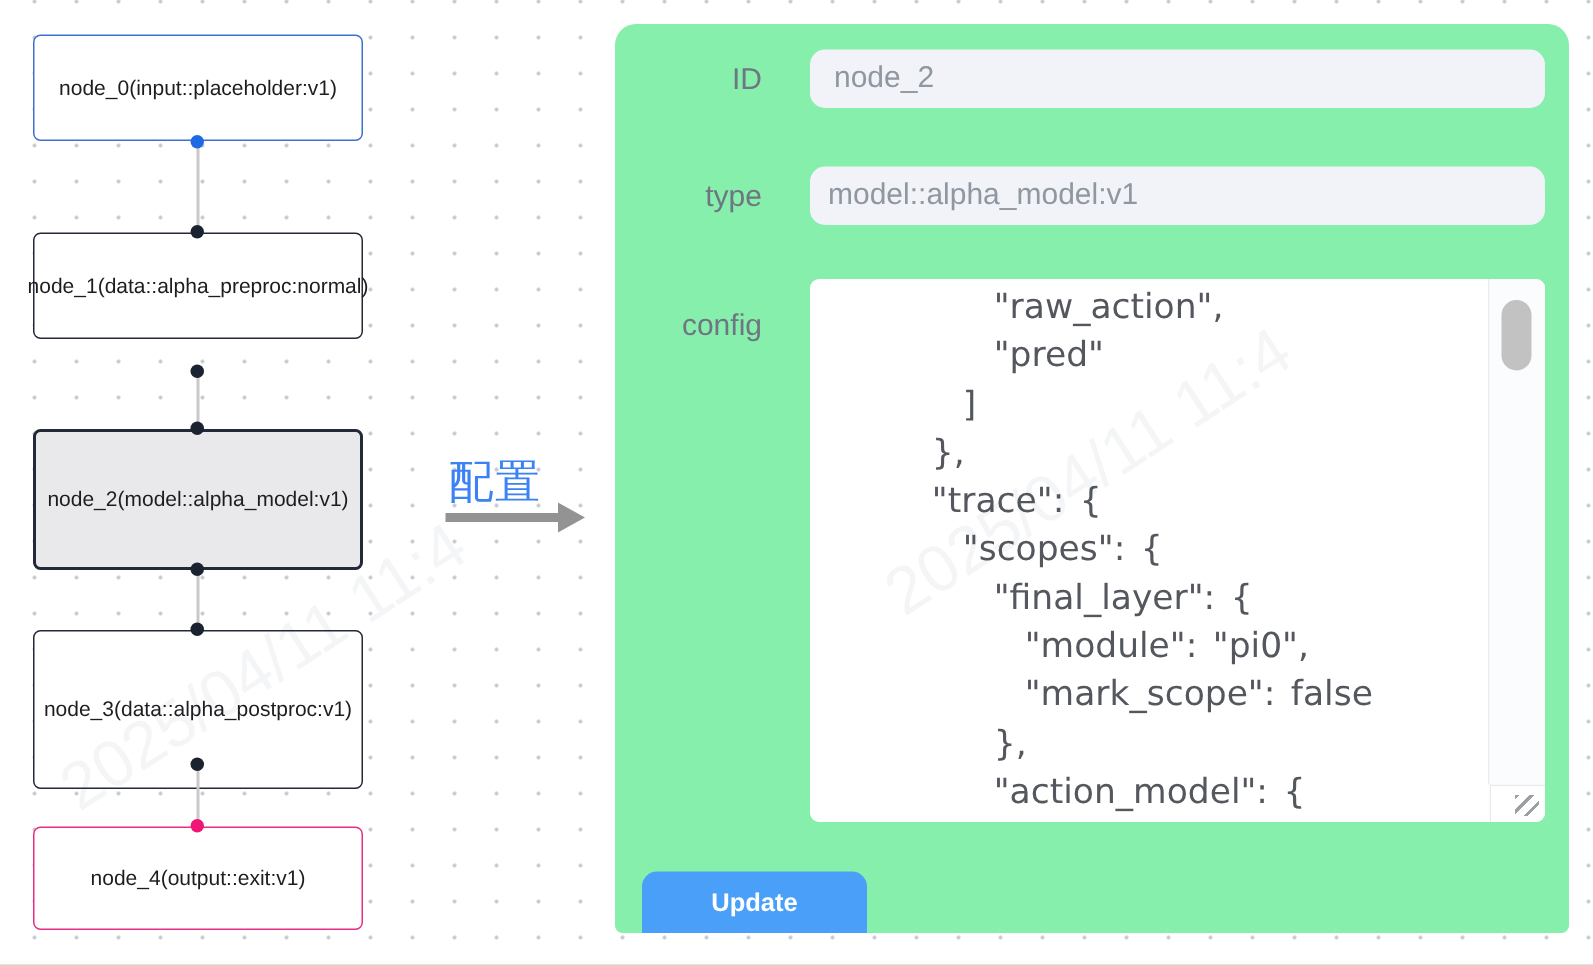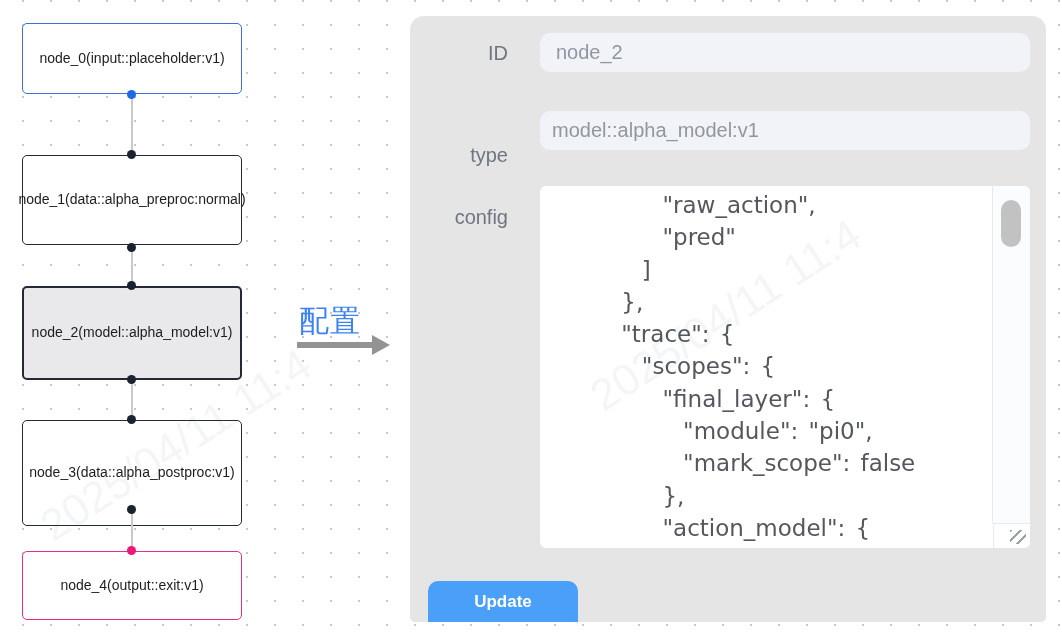--- a/index.html
+++ b/index.html
@@ -11,45 +11,45 @@
     background-size:28px 24px;background-position:9px 13px;
   }
   
   .node{
     position:absolute;left:22px;width:220px;box-sizing:border-box;
     background:#ffffff;border:1.5px solid #232936;border-radius:5px;
     display:flex;flex-direction:row;justify-content:center;align-items:center;
     text-align:center;font-size:14px;line-height:17.5px;color:#1d1d1f;cursor:pointer;
   }
   .node-0{top:23px;height:71px;border-color:#3f6fd1;}
-  .node-1{top:155px;height:90px;}
+  .node-1{top:155px;height:71px;}
   .node-2{top:286px;height:94px;background:#e9e9eb;border-width:2px;}
   .node-3{top:420px;height:106px;}
   .node-4{top:551px;height:69px;border-color:#e72e84;}
   .node span{display:block;}
   .port{position:absolute;left:127px;width:9px;height:9px;border-radius:50%;background:#1b2330;z-index:3;}
   .p0b{top:90px;background:#1e6ae3;}
   .p1t{top:150px;} .p1b{top:243px;}
   .p2t{top:281px;} .p2b{top:375px;}
   .p3t{top:415px;} .p3b{top:505px;}
   .p4t{top:546px;background:#ef1677;}
   .edge{position:absolute;left:131px;width:1.5px;background:#c9c9c9;z-index:1;}
   .e1{top:94px;height:61px;} .e2{top:248px;height:38px;}
   .e3{top:380px;height:40px;} .e4{top:510px;height:41px;}
   
   .transition-label{position:absolute;left:299px;top:301px;font-size:30px;color:#3b82f6;letter-spacing:1px;}
   .arrow-shaft{position:absolute;left:297px;top:342px;width:77px;height:6px;background:#939393;}
   .arrow-head{position:absolute;left:372px;top:335px;width:0;height:0;
     border-left:18px solid #939393;border-top:10px solid transparent;border-bottom:10px solid transparent;}
   
   .panel{position:absolute;left:410px;top:16px;width:636px;height:606px;
-    background:#e5e5e5;border-radius:14px 14px 5px 5px;z-index:4;}
+    background:#86efac;border-radius:14px 14px 5px 5px;z-index:4;}
   .field-label{position:absolute;left:0;width:98px;text-align:right;
     color:#6e7681;font-size:20px;line-height:20px;}
-  .label-id{top:27px;} .label-type{top:105px;margin-top:24px;} .label-config{top:191px;}
+  .label-id{top:27px;} .label-type{top:105px;} .label-config{top:191px;}
   .text-input{position:absolute;left:130px;width:490px;height:39px;box-sizing:border-box;
     background:#f1f3f8;border:none;outline:none;border-radius:10px;
     font-family:"Liberation Sans", sans-serif;font-size:20px;color:#8f97a1;padding:0 16px;}
   .input-id{top:17px;} .input-type{top:95px;padding-left:12px;}
   .config-box{position:absolute;left:130px;top:170px;width:490px;height:362px;
     background:#ffffff;border-radius:6px;}
   .config-code{position:absolute;left:0;top:0;right:38px;bottom:0;overflow:hidden;
     white-space:pre;font-family:"DejaVu Sans", sans-serif;font-size:23px;line-height:32.3px;
     color:#54585e;padding:3px 0 0 40px;word-spacing:3px;}
   .scroll-track{position:absolute;right:0;top:0;width:37px;height:337px;

